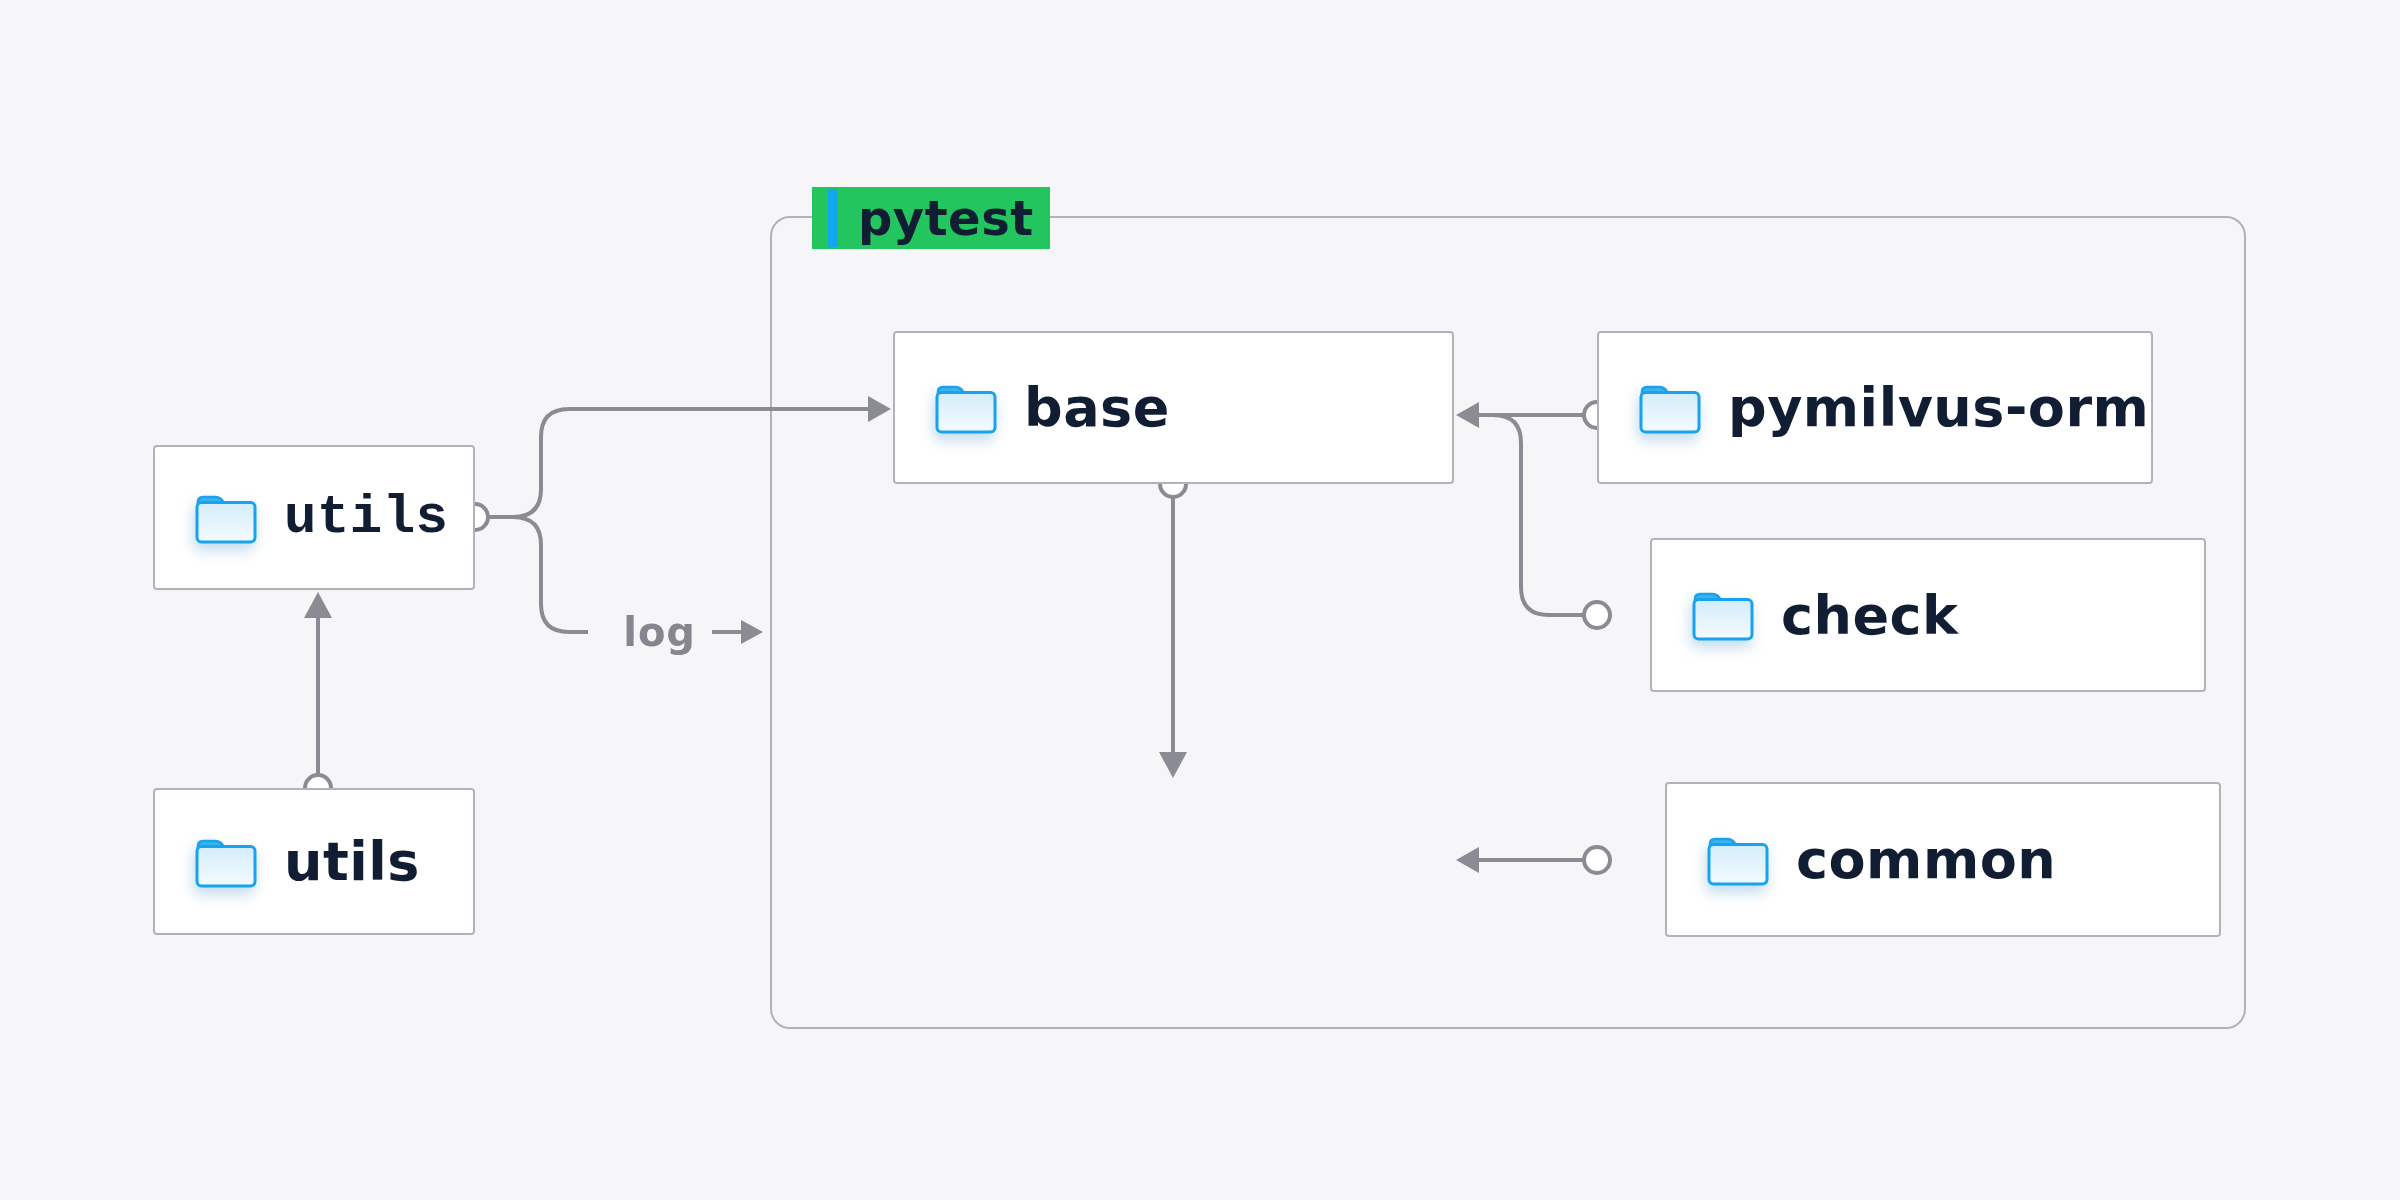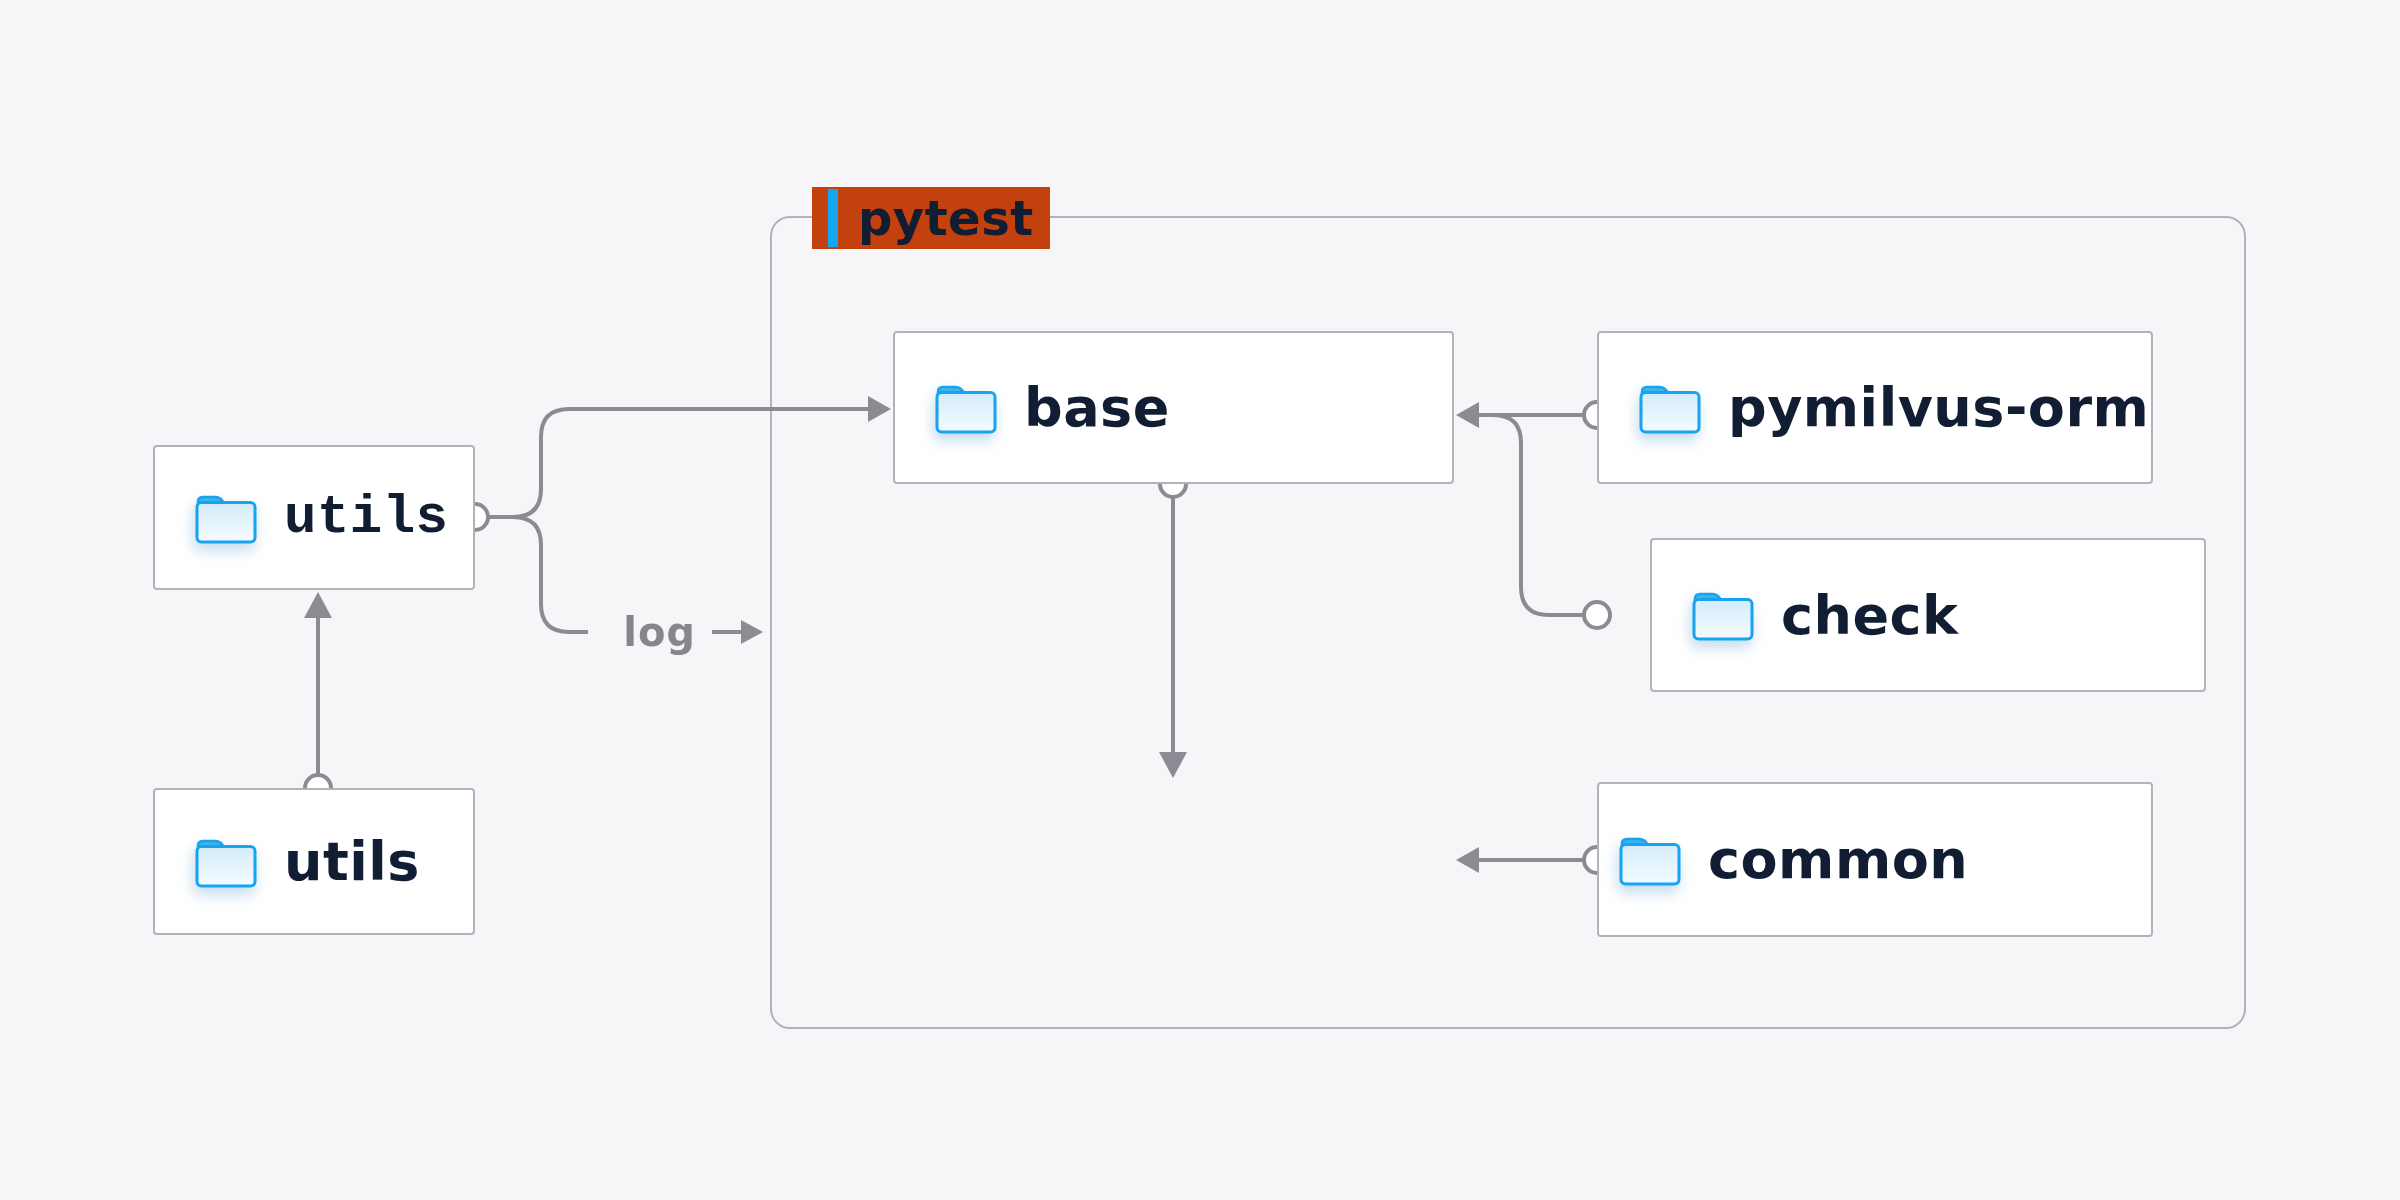--- a/index.html
+++ b/index.html
@@ -30,21 +30,21 @@
   }
   .group-label {
     position: absolute;
     left: 40px;
     top: -31px;
     height: 62px;
     display: flex;
     align-items: center;
     gap: 20px;
     padding: 0 16px;
-    background: #c2410c;
+    background: #22c55e;
   }
   .group-bar {
     display: inline-block;
     width: 10px;
     height: 58px;
     background: #11a8f0;
   }
   .group-text {
     font-size: 48px;
     font-weight: 700;
@@ -203,21 +203,21 @@
 
   <div class="node" style="left:1650px; top:538px; width:556px; height:154px;">
     <svg class="folder" width="62" height="52" viewBox="0 0 62 52">
       <path d="M3 16 V10 Q3 5 8 5 H20 Q24.5 5 27 8.2 L30.5 13 H3 Z" fill="#3fb2ec" stroke="#17a3ee" stroke-width="2.6"></path>
       <rect x="2" y="10.5" width="58" height="39.5" rx="4.5" fill="url(#folderGrad)" stroke="#17a3ee" stroke-width="3"></rect>
     </svg>
     <span class="label">check</span>
   </div>
 
 
-  <div class="node" style="left:1597px; top:782px; width:556px; height:155px;padding-left:20px;">
+  <div class="node" style="left:1665px; top:782px; width:556px; height:155px;">
     <svg class="folder" width="62" height="52" viewBox="0 0 62 52">
       <path d="M3 16 V10 Q3 5 8 5 H20 Q24.5 5 27 8.2 L30.5 13 H3 Z" fill="#3fb2ec" stroke="#17a3ee" stroke-width="2.6"></path>
       <rect x="2" y="10.5" width="58" height="39.5" rx="4.5" fill="url(#folderGrad)" stroke="#17a3ee" stroke-width="3"></rect>
     </svg>
     <span class="label">common</span>
   </div>
 
 </div>
 
 </body></html>

